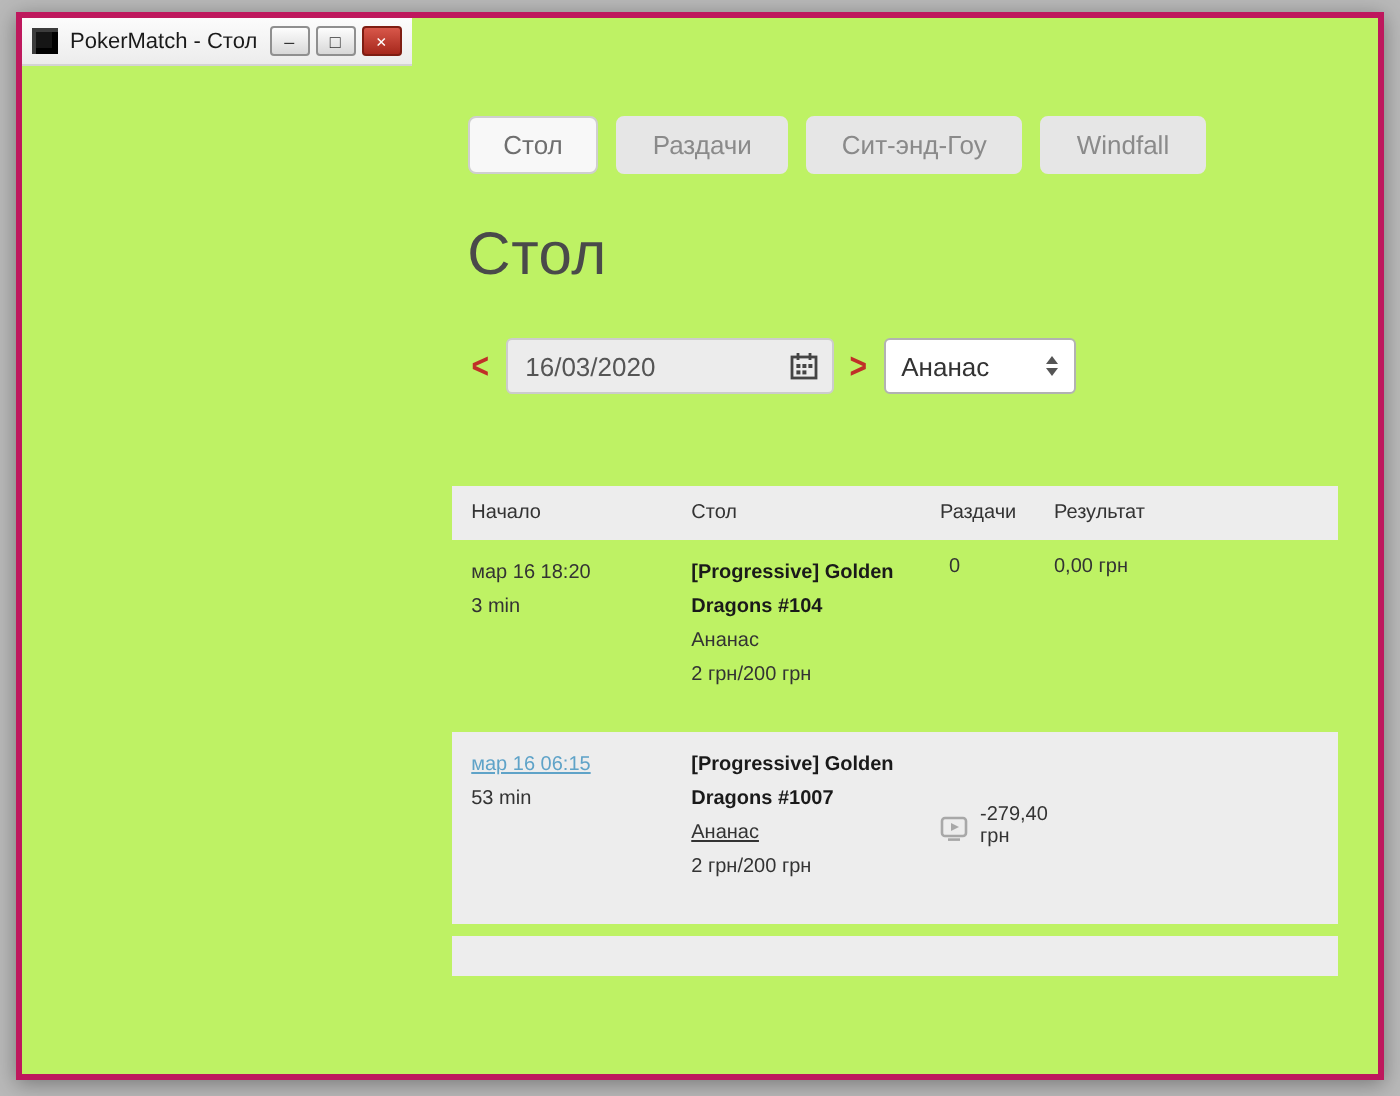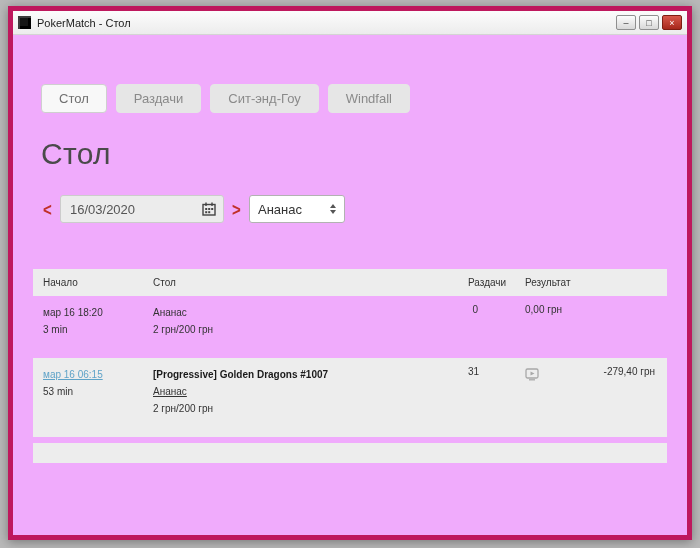--- a/index.html
+++ b/index.html
@@ -5,24 +5,24 @@
   * { box-sizing: border-box; margin: 0; padding: 0; }
   html, body { width: 700px; height: 548px; }
   body {
     background: #b9b9b9;
     font-family: "Liberation Sans", sans-serif;
     position: relative;
     overflow: hidden;
   }
   .window {
     position: absolute; top: 6px; left: 8px; right: 8px; bottom: 8px;
-    background: #f0abfc;
-    border: 5px solid #be185d;
+    background: #bef264;
+    border: 3px solid #be185d;
     box-shadow: 0 2px 10px rgba(0,0,0,.35);
-    display: flex; flex-direction: column;
+    display: flex; 
   }
   
   .titlebar {
     height: 24px; flex: 0 0 auto;
     background: linear-gradient(#fcfcfc, #ececec);
     border-bottom: 1px solid #d4d4d4;
     display: flex; align-items: center; gap: 6px;
     padding: 0 5px;
   }
   .app-icon {
@@ -84,21 +84,21 @@
   .updown .down { border-top: 4px solid #555; }
   
   .table { margin: 46px -8px 0; font-size: 10px; color: #333; }
   .trow { display: grid; grid-template-columns: 110px 1fr 57px 142px; }
   .thead { background: #ededed; }
   .thead .th { padding: 8px 0 8px 10px; color: #333; }
   .thead .th.c3, .thead .th.c4 { padding-left: 0; }
   .tr .cell { padding: 8px 0 20px 10px; }
   .tr .cell.c3 { padding: 8px 47px 10px 0; text-align: right; }
   .tr .cell.c4 { padding: 8px 12px 10px 0; display: flex; justify-content: flex-start; align-items: flex-start; gap: 6px; }
-  .tr .cell.c4.has-icon { justify-content: space-between; }
+  .tr .cell.c4.has-icon { justify-content: space-between; align-items: center; }
   .tr.alt { background: #ededed; }
   .line { line-height: 17px; display: block; }
   .tname { font-weight: bold; color: #1a1a1a; }
   .link { color: #5fa3c8; text-decoration: underline; cursor: pointer; }
   .ulink { color: #333; text-decoration: underline; cursor: pointer; }
   .replay-icon { width: 14px; height: 14px; display: inline-block; cursor: pointer; margin-top: 1px; }
   .table-footer { margin: 6px -8px 0; height: 20px; background: #ededed; }
 </style>
 </head>
 <body>
@@ -161,40 +161,40 @@
         <div class="th c3">Раздачи</div>
         <div class="th c4">Результат</div>
       </div>
 
       <div class="trow tr">
         <div class="cell c1">
           <span class="line">мар 16 18:20</span>
           <span class="line">3 min</span>
         </div>
         <div class="cell c2">
+          <span class="line tname">[Progressive] Golden Dragons #104</span>
           <span class="line">Ананас</span>
           <span class="line">2 грн/200 грн</span>
         </div>
         <div class="cell c3">0</div>
         <div class="cell c4">
           <span>0,00 грн</span>
         </div>
       </div>
 
       <div class="trow tr alt">
         <div class="cell c1">
           <span class="line"><a class="link">мар 16 06:15</a></span>
           <span class="line">53 min</span>
         </div>
         <div class="cell c2">
           <span class="line tname">[Progressive] Golden Dragons #1007</span>
           <span class="line"><a class="ulink">Ананас</a></span>
           <span class="line">2 грн/200 грн</span>
         </div>
-        <div class="cell c3">31</div>
         <div class="cell c4 has-icon">
           <span class="replay-icon">
             <svg width="14" height="14" viewBox="0 0 14 14">
               <rect x="1" y="2" width="12" height="9" rx="1.5" fill="none" stroke="#a8a8a8" stroke-width="1.3"></rect>
               <polygon points="5.5,4.5 9.5,6.5 5.5,8.5" fill="#a8a8a8"></polygon>
               <line x1="4" y1="12.8" x2="10" y2="12.8" stroke="#a8a8a8" stroke-width="1.3"></line>
             </svg>
           </span>
           <span>-279,40 грн</span>
         </div>

